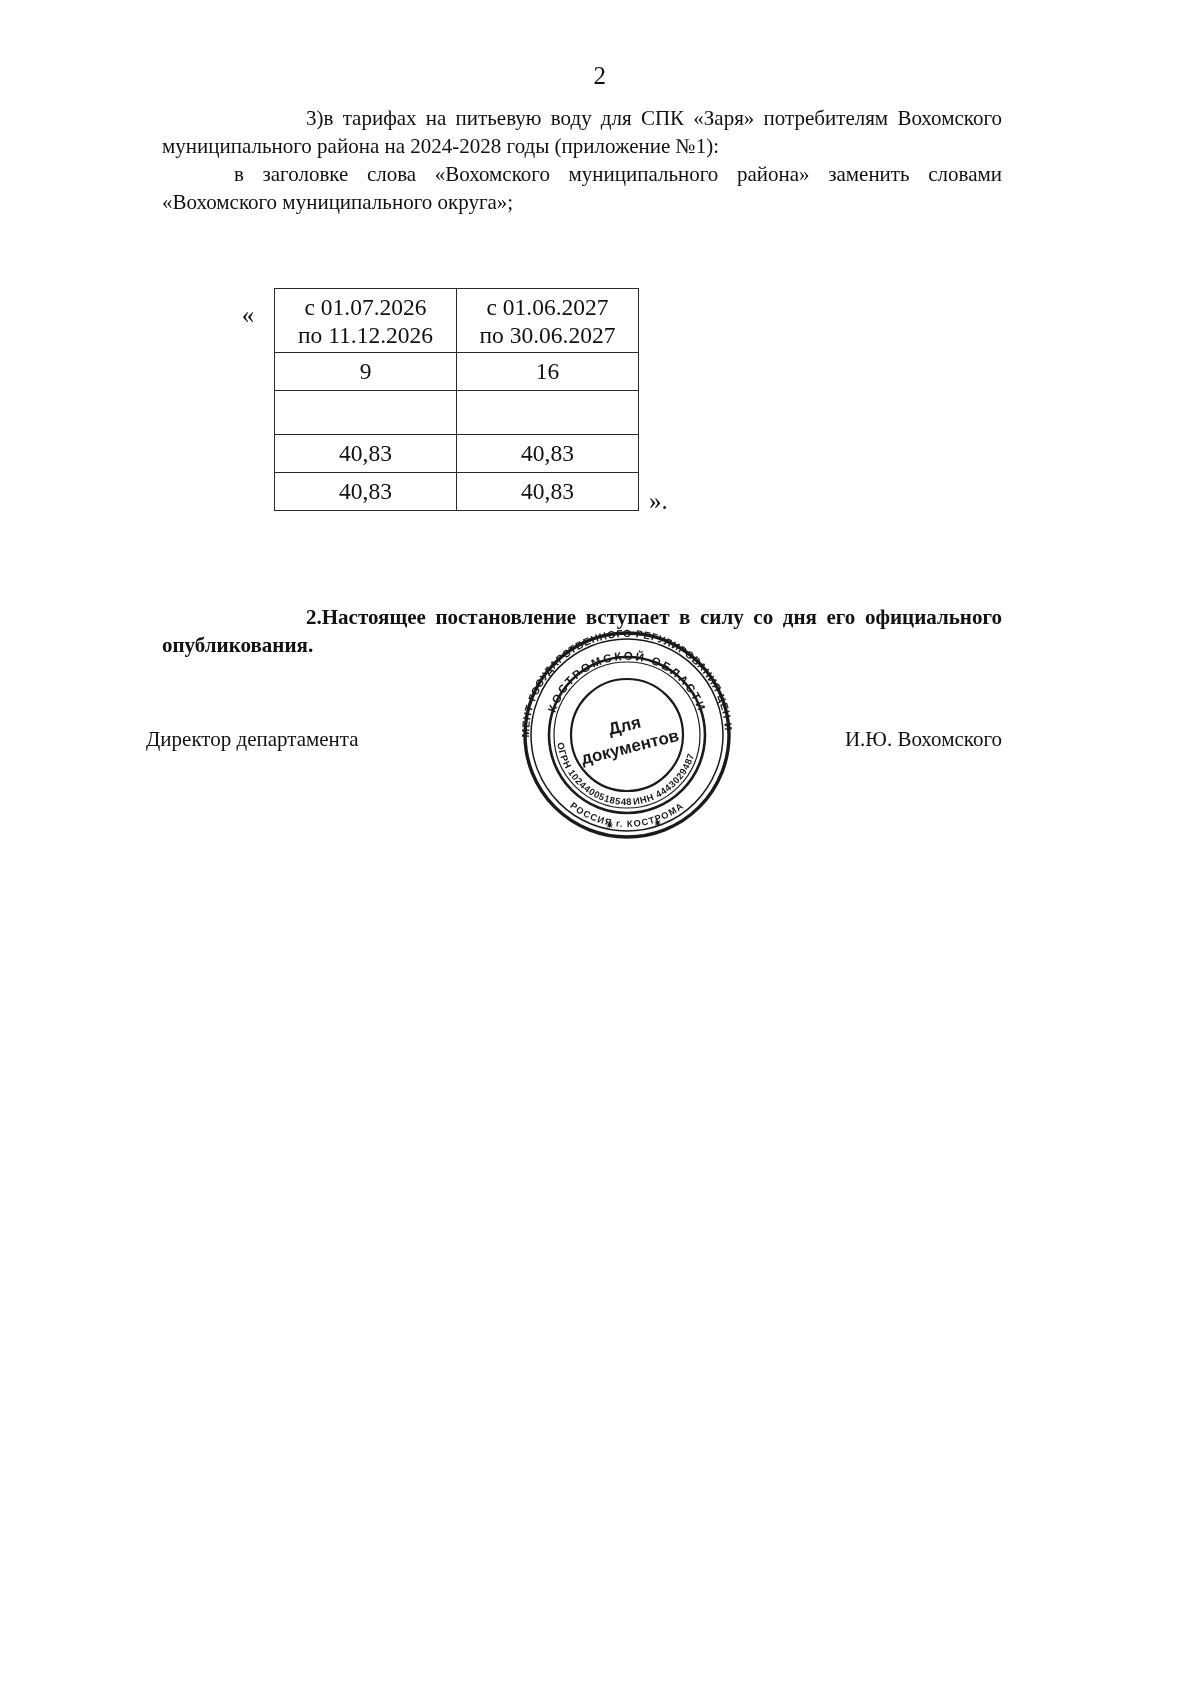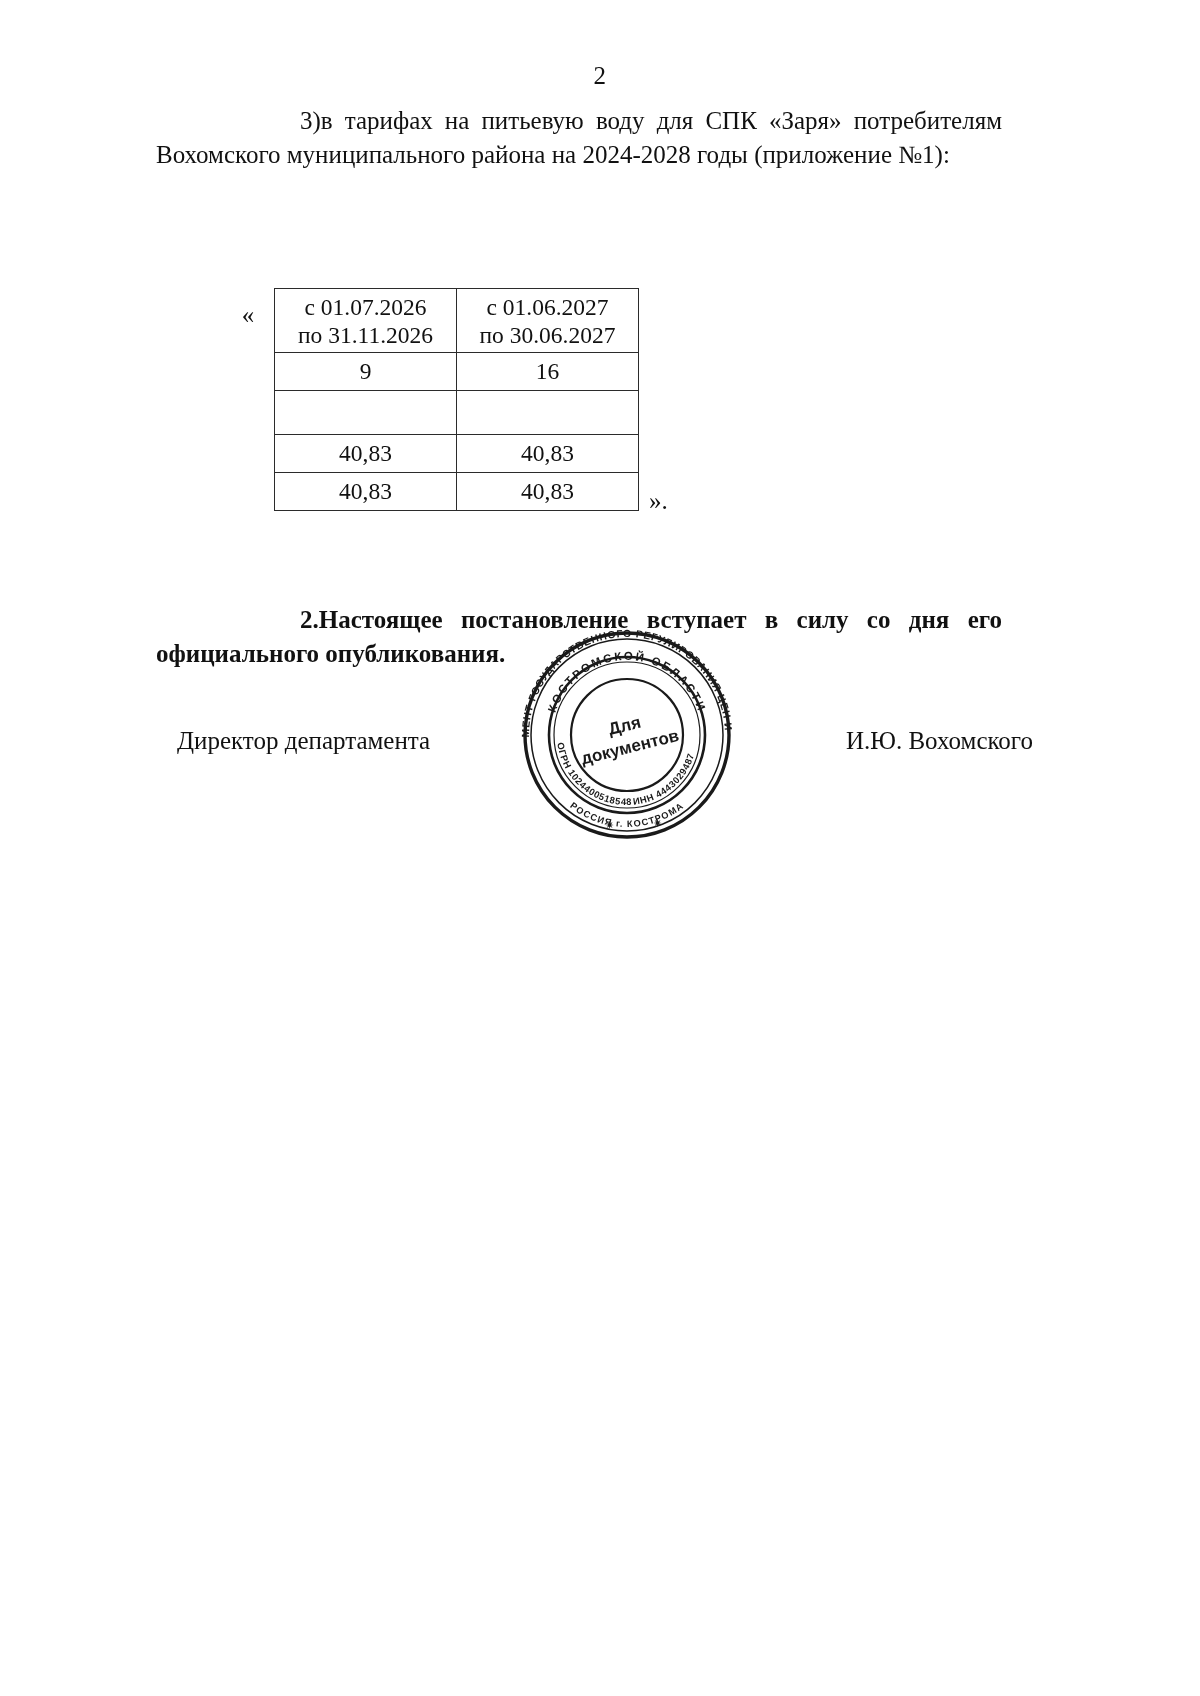--- a/index.html
+++ b/index.html
@@ -29,22 +29,22 @@
     font-size: 25px;
     letter-spacing: 0.5px;
   }
   .content {
     position: absolute;
     left: 146px;
     top: 104px;
     width: 856px;
   }
   p.para {
-    margin: 0 0 0 10px;
-    font-size: 25px;
+    margin: 0 0 0 16px;
+    font-size: 21px;
     line-height: 1.34;
     text-align: justify;
     text-align-last: left;
     text-indent: 72px;
     hyphens: none;
   }
   p.para.tight {
     margin-top: 0px;
   }
   .para .num {
@@ -110,22 +110,21 @@
   }
 
   
   .signature {
     position: absolute;
     left: 146px;
     top: 727px;
     width: 856px;
     display: flex;
     justify-content: space-between;
-    font-size: 25px;
-    margin-left: 31px;
+    font-size: 21px;
   }
 
   
   .seal {
     position: absolute;
     left: 505px;
     top: 613px;
     width: 244px;
     height: 244px;
   }
@@ -137,34 +136,37 @@
 <div class="page">
 
   <div class="page-number">2</div>
 
   <div class="content">
 
     <p class="para">
       <span class="num">3)</span><span>в тарифах на питьевую воду для СПК «Заря» потребителям Вохомского муниципального района на 2024-2028 годы (приложение №1):</span>
     </p>
 
+    <p class="para tight">
+      <span>в заголовке слова «Вохомского муниципального района» заменить словами «Вохомского муниципального округа»;</span>
+    </p>
 
 
   </div>
 
   <div class="table-block">
 
     <div class="quote-open">«</div>
 
     <table class="tariff">
       <tbody>
         <tr>
           <td class="head">
             <span>с 01.07.2026</span><br>
-            <span>по 31.11.2026</span>
+            <span>по 11.12.2026</span>
           </td>
           <td class="head">
             <span>с 01.06.2027</span><br>
             <span>по 30.06.2027</span>
           </td>
         </tr>
         <tr>
           <td class="idx">9</td>
           <td class="idx">16</td>
         </tr>

